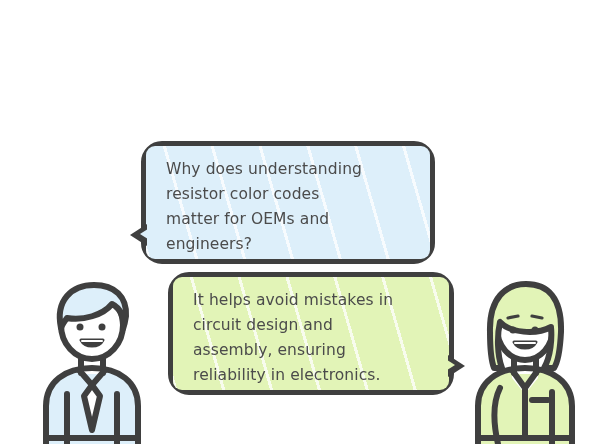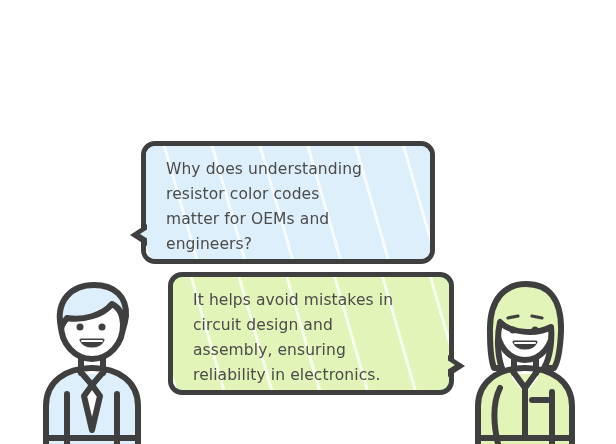--- a/index.html
+++ b/index.html
@@ -34,21 +34,21 @@
     letter-spacing: 0.4px;
     color: #454545;
     white-space: nowrap;
   }
 
   
   .bubble {
     position: absolute;
     box-sizing: border-box;
     border: 5px solid #3f3f3f;
-    border-radius: 14px;
+    border-radius: 21px;
     overflow: visible;
   }
   .bubble .fill {
     position: absolute;
     inset: 0;
     border-radius: 9px;
     overflow: hidden;
   }
   .bubble .streaks {
     position: absolute;

